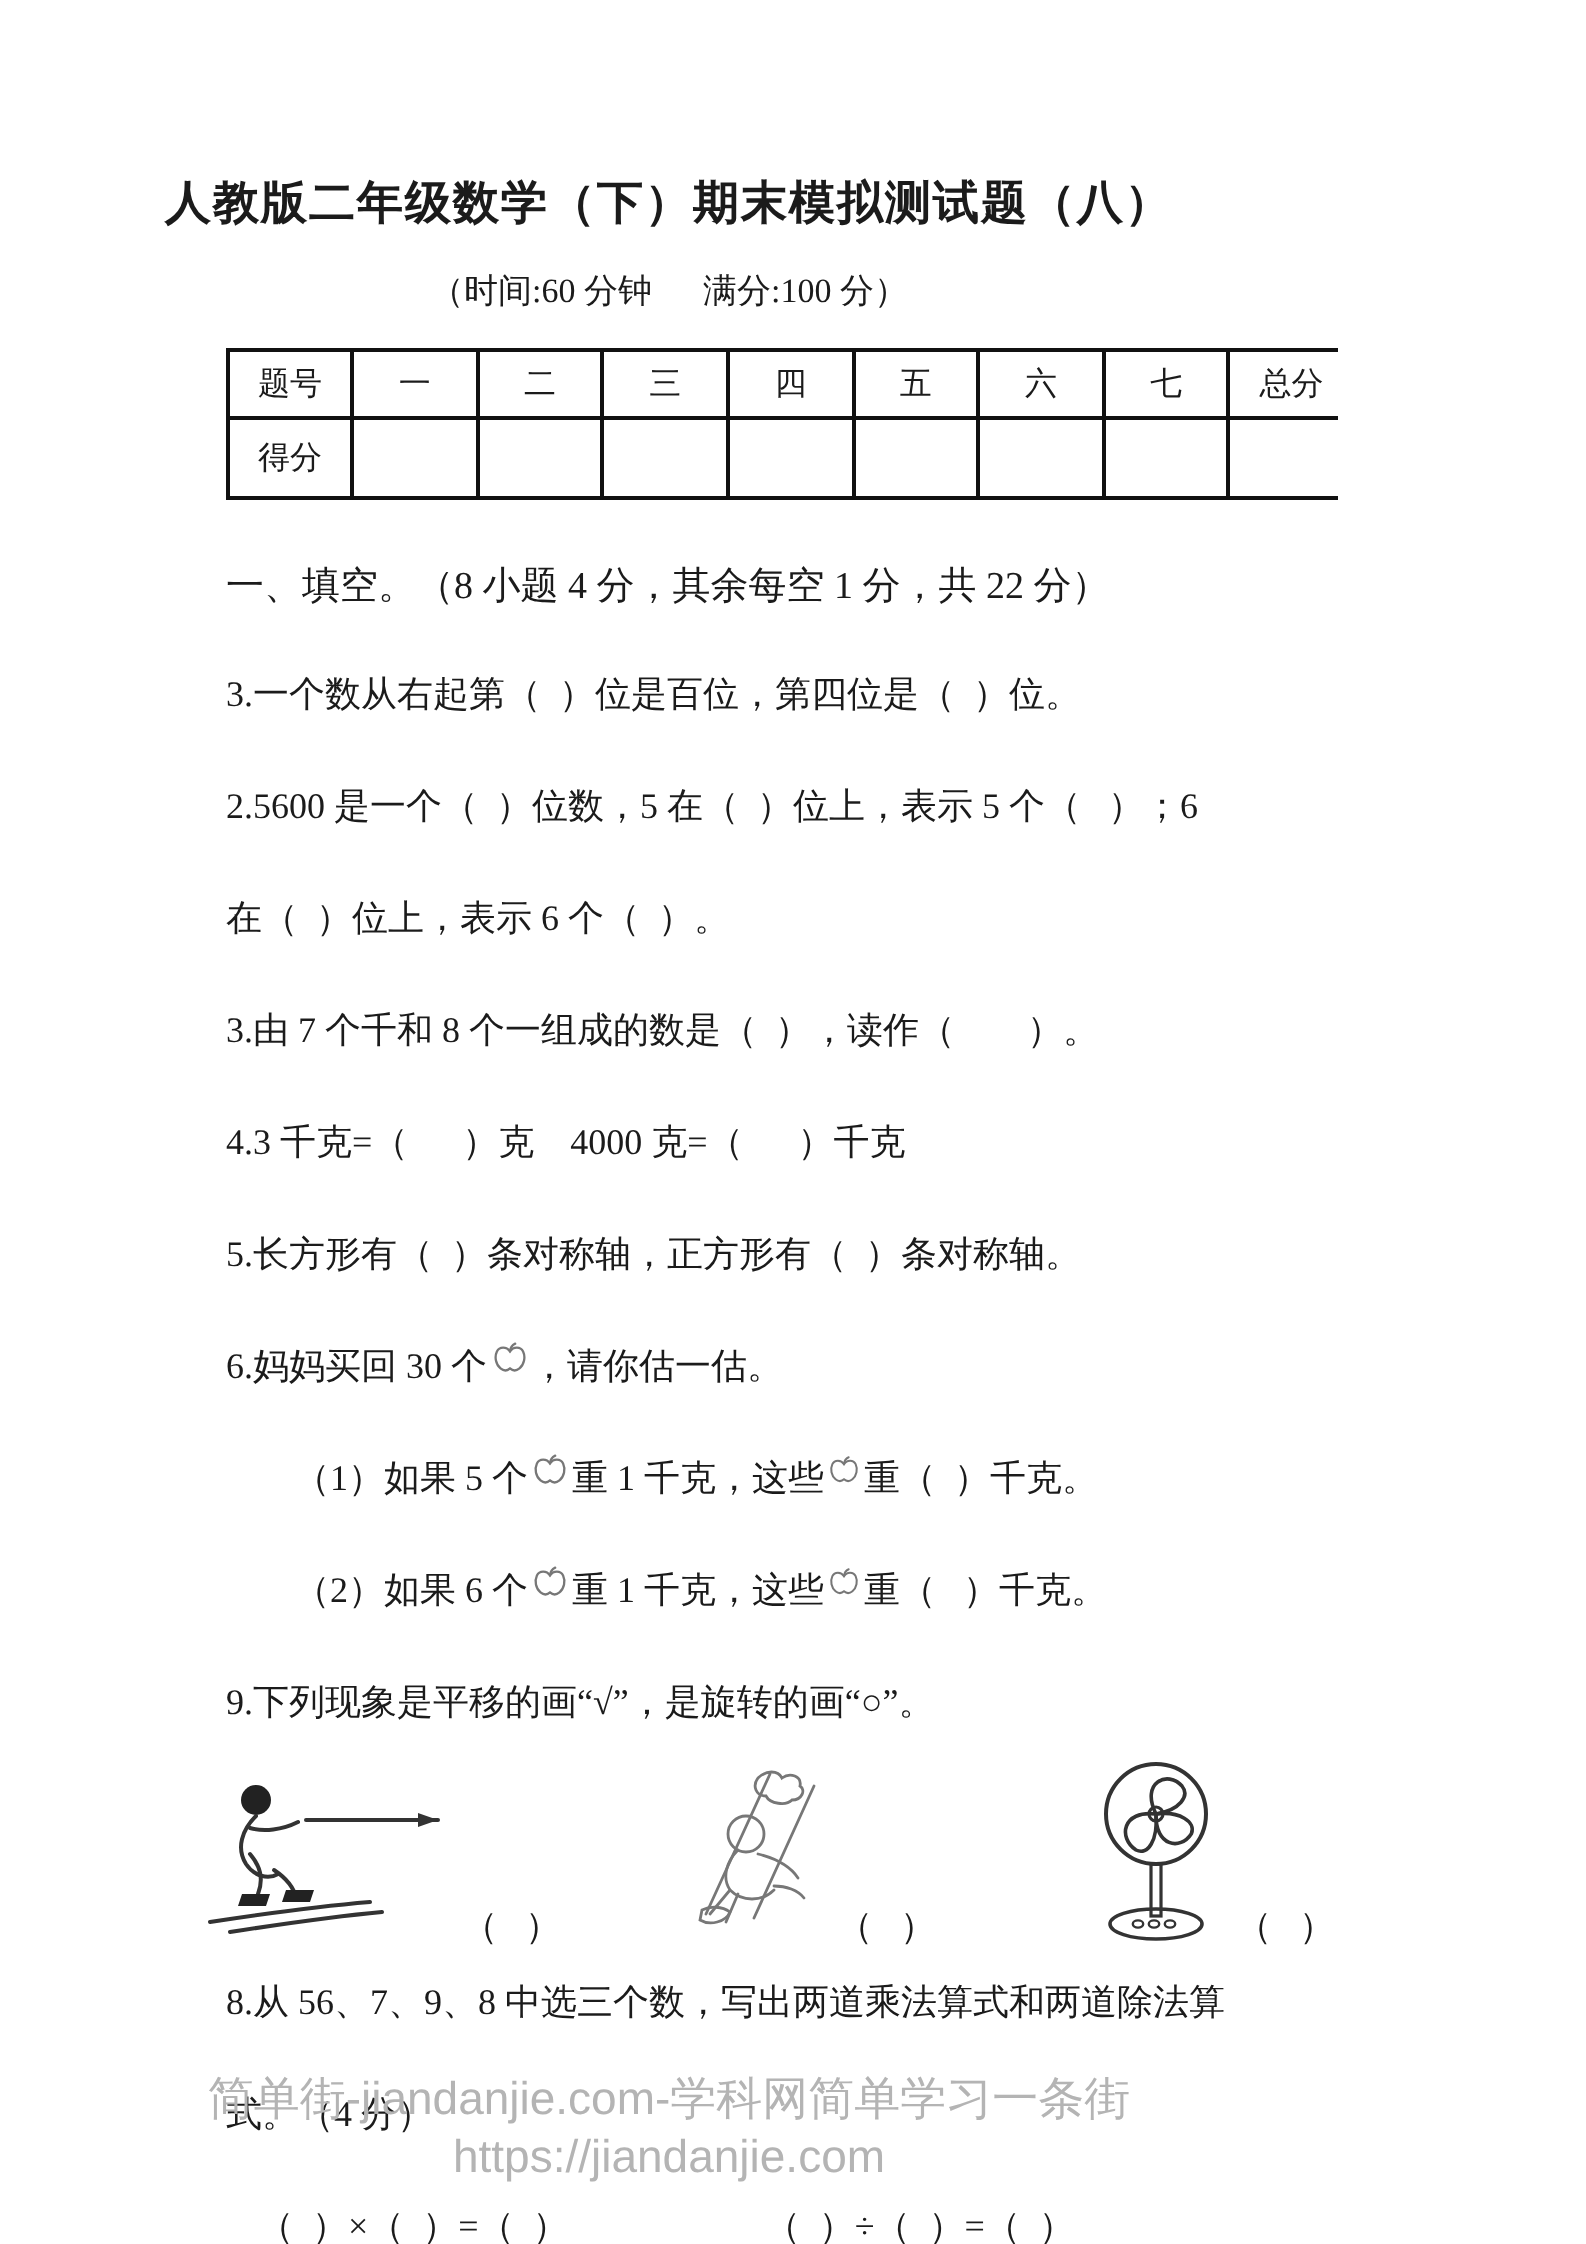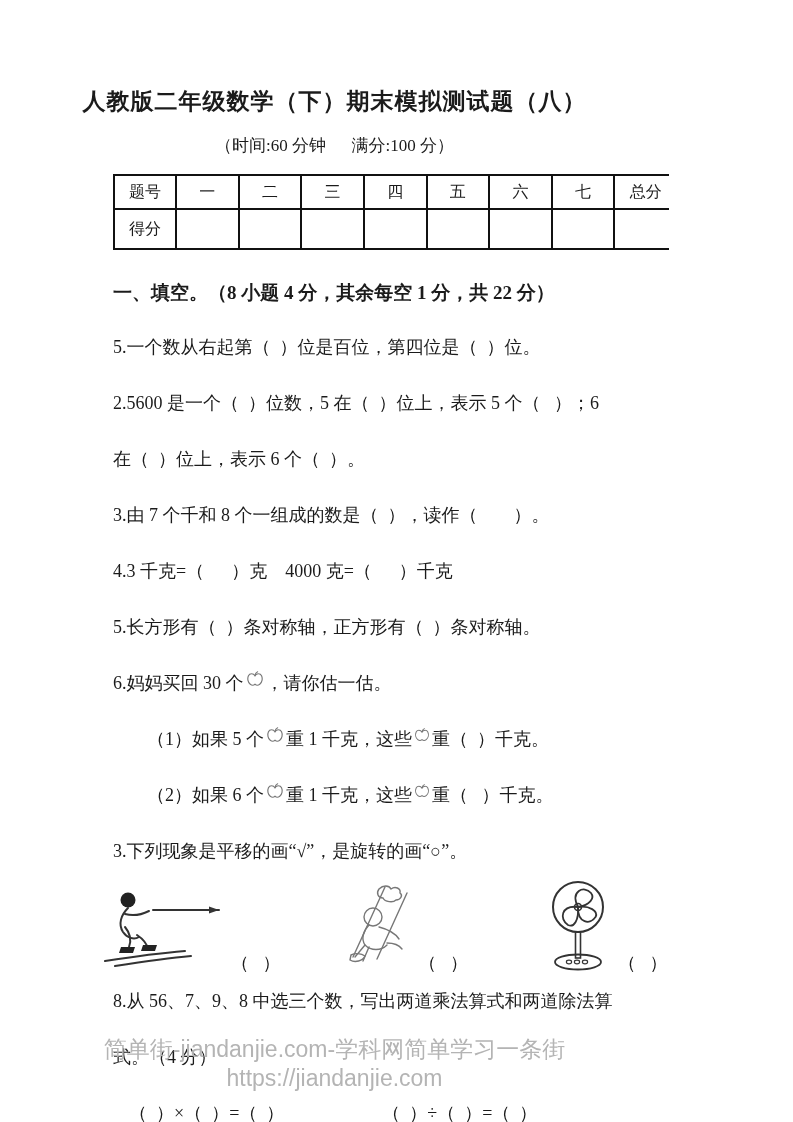--- a/index.html
+++ b/index.html
@@ -44,21 +44,21 @@
   table.score td.first { width: 62px; border-radius: 13px; }
 
   .content {
     margin-left: 113px;
     width: 570px;
     font-size: 18px;
   }
   .sec-heading {
     margin-top: 26px;
     font-size: 19px;
-    font-weight: bold;
+    font-weight: normal;
     white-space: pre;
     height: 34px;
     display: flex; align-items: center;
   }
   .line {
     height: 38px;
     display: flex;
     align-items: center;
     white-space: pre;
   }
@@ -125,21 +125,21 @@
         <td></td>
         <td></td>
       </tr>
     </tbody>
   </table>
 
   <div class="content">
 
     <div class="sec-heading">一、填空。（8 小题 4 分，其余每空 1 分，共 22 分）</div>
 
-    <p class="line">5.一个数从右起第（  ）位是百位，第四位是（  ）位。</p>
+    <p class="line">3.一个数从右起第（  ）位是百位，第四位是（  ）位。</p>
     <p class="line">2.5600 是一个（  ）位数，5 在（  ）位上，表示 5 个（   ）；6</p>
     <p class="line">在（  ）位上，表示 6 个（  ）。</p>
     <p class="line">3.由 7 个千和 8 个一组成的数是（  ），读作（        ）。</p>
     <p class="line">4.3 千克=（      ）克    4000 克=（      ）千克</p>
     <p class="line">5.长方形有（  ）条对称轴，正方形有（  ）条对称轴。</p>
 
     <p class="line">
       <span>6.妈妈买回 30 个</span>
       <span class="apple">
         <svg width="20" height="18" viewBox="0 0 24 22">
@@ -179,21 +179,21 @@
       <span>重 1 千克，这些</span>
       <span class="apple">
         <svg width="18" height="16" viewBox="0 0 24 22">
           <path class="lt" d="M12 7 C10 3.8 5.5 3.8 4 7 C2.4 10.4 3.3 15 6.2 17.4 C8.2 19 10.2 19 12 17.4 C13.8 19 15.8 19 17.8 17.4 C20.7 15 21.6 10.4 20 7 C18.5 3.8 14 3.8 12 7 Z"></path>
           <path class="lt" d="M12 7 C12.2 4.6 13.4 3 15.2 2.2"></path>
         </svg>
       </span>
       <span>重（   ）千克。</span>
     </p>
 
-    <p class="line">3.下列现象是平移的画“√”，是旋转的画“○”。</p>
+    <p class="line">9.下列现象是平移的画“√”，是旋转的画“○”。</p>
 
     <div class="figures">
       <div class="figure fig-skier">
         <span>
           <svg width="130" height="84" viewBox="0 0 130 84">
             <line class="sk" x1="52" y1="23" x2="118" y2="23" stroke-width="1.6"></line>
             <polygon points="118,23 108,19.5 108,26.5" fill="#333"></polygon>
             <circle cx="27" cy="13" r="7.5" fill="#222"></circle>
             <path class="sk" d="M27 21 C20 28 17 37 22 45 C26 51 33 53 38 50"></path>
             <path class="sk" d="M24 27 C31 29 40 28 48 24"></path>

